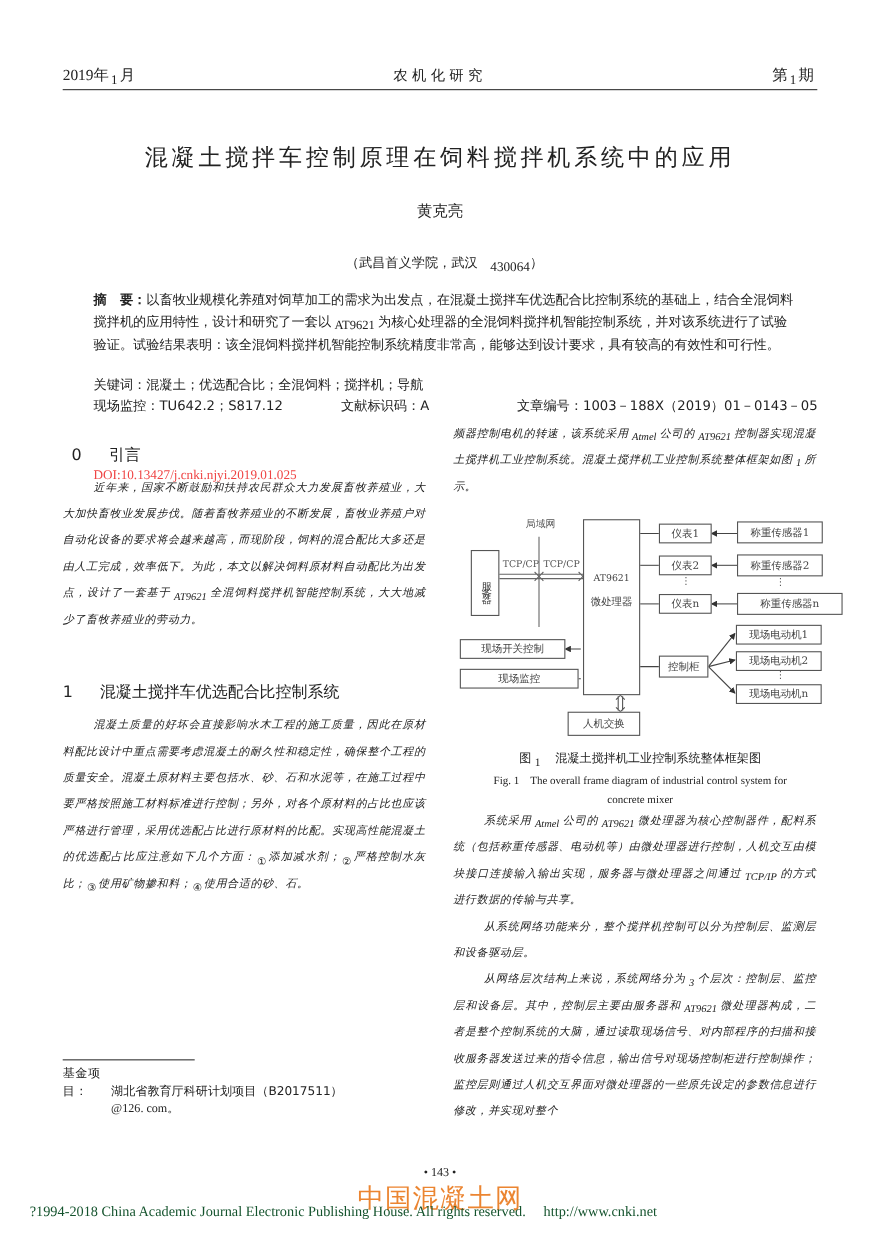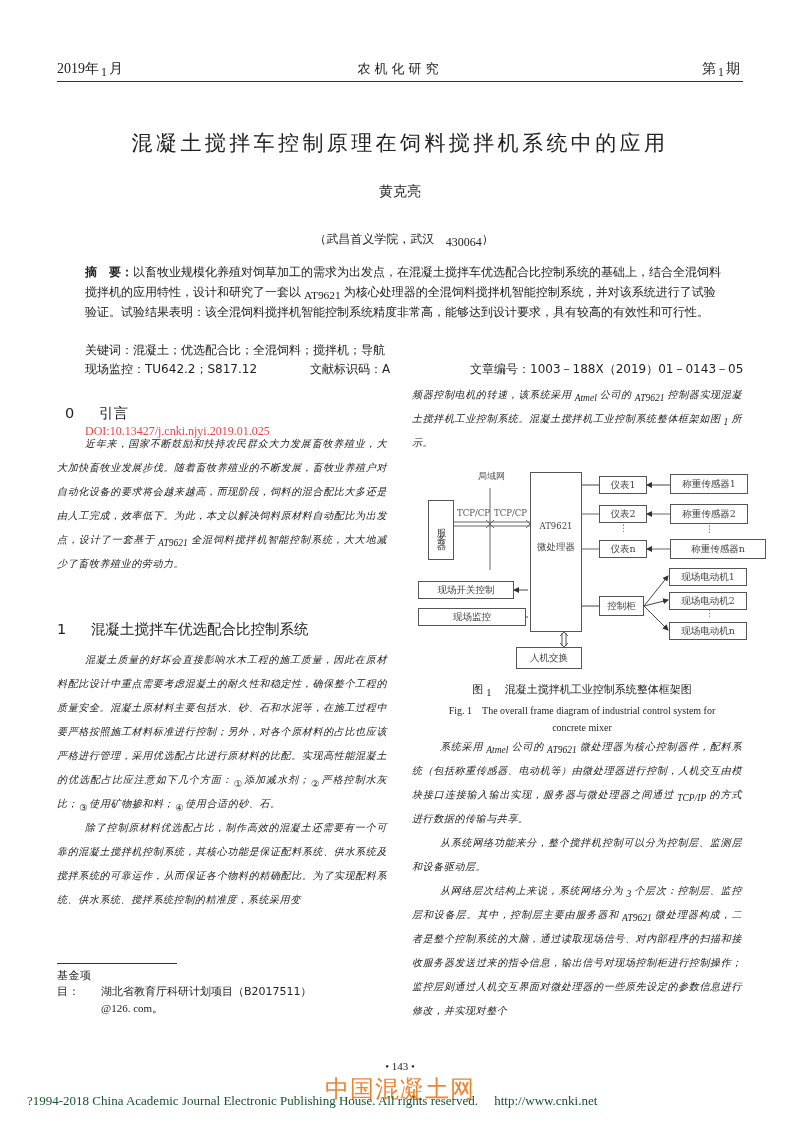--- a/index.html
+++ b/index.html
@@ -97,21 +97,20 @@
   <span>近年来，国家不断鼓励和扶持农民群众大力发展畜牧养殖业，大大加快畜牧业发展步伐。随着畜牧养殖业的不断发展，畜牧业养殖户对自动化设备的要求将会越来越高，而现阶段，饲料的混合配比大多还是由人工完成，效率低下。为此，本文以解决饲料原材料自动配比为出发点，设计了一套基于</span><span class="latin">AT9621</span><span>全混饲料搅拌机智能控制系统，大大地减少了畜牧养殖业的劳动力。</span>
 </div>
 
 <div id="sec1" class="abs sec-head">
   <span class="sec-num">1</span><span>混凝土搅拌车优选配合比控制系统</span>
 </div>
 <div id="body1" class="abs col">
   <div class="indent">
     <span>混凝土质量的好坏会直接影响水木工程的施工质量，因此在原材料配比设计中重点需要考虑混凝土的耐久性和稳定性，确保整个工程的质量安全。混凝土原材料主要包括水、砂、石和水泥等，在施工过程中要严格按照施工材料标准进行控制；另外，对各个原材料的占比也应该严格进行管理，采用优选配占比进行原材料的比配。实现高性能混凝土的优选配占比应注意如下几个方面：</span><span class="circ">①</span><span>添加减水剂；</span><span class="circ">②</span><span>严格控制水灰比；</span><span class="circ">③</span><span>使用矿物掺和料；</span><span class="circ">④</span><span>使用合适的砂、石。</span>
   </div>
-  <div class="indent">除了控制原材料优选配占比，制作高效的混凝土还需要有一个可靠的混凝土搅拌机控制系统，其核心功能是保证配料系统、供水系统及搅拌系统的可靠运作，从而保证各个物料的精确配比。为了实现配料系统、供水系统、搅拌系统控制的精准度，系统采用变</div>
 </div>
 
 <div id="right1" class="abs col">
   <span>频器控制电机的转速，该系统采用</span><span class="latin">Atmel</span><span>公司的</span><span class="latin">AT9621</span><span>控制器实现混凝土搅拌机工业控制系统。混凝土搅拌机工业控制系统整体框架如图</span><span class="latin">1</span><span>所示。</span>
 </div>
 
 <div id="figure" class="abs">
   <svg width="340" height="215" style="position:absolute;left:0;top:0">
     <defs>
       <marker id="ah" markerWidth="6" markerHeight="6" refX="5" refY="3" orient="auto">

